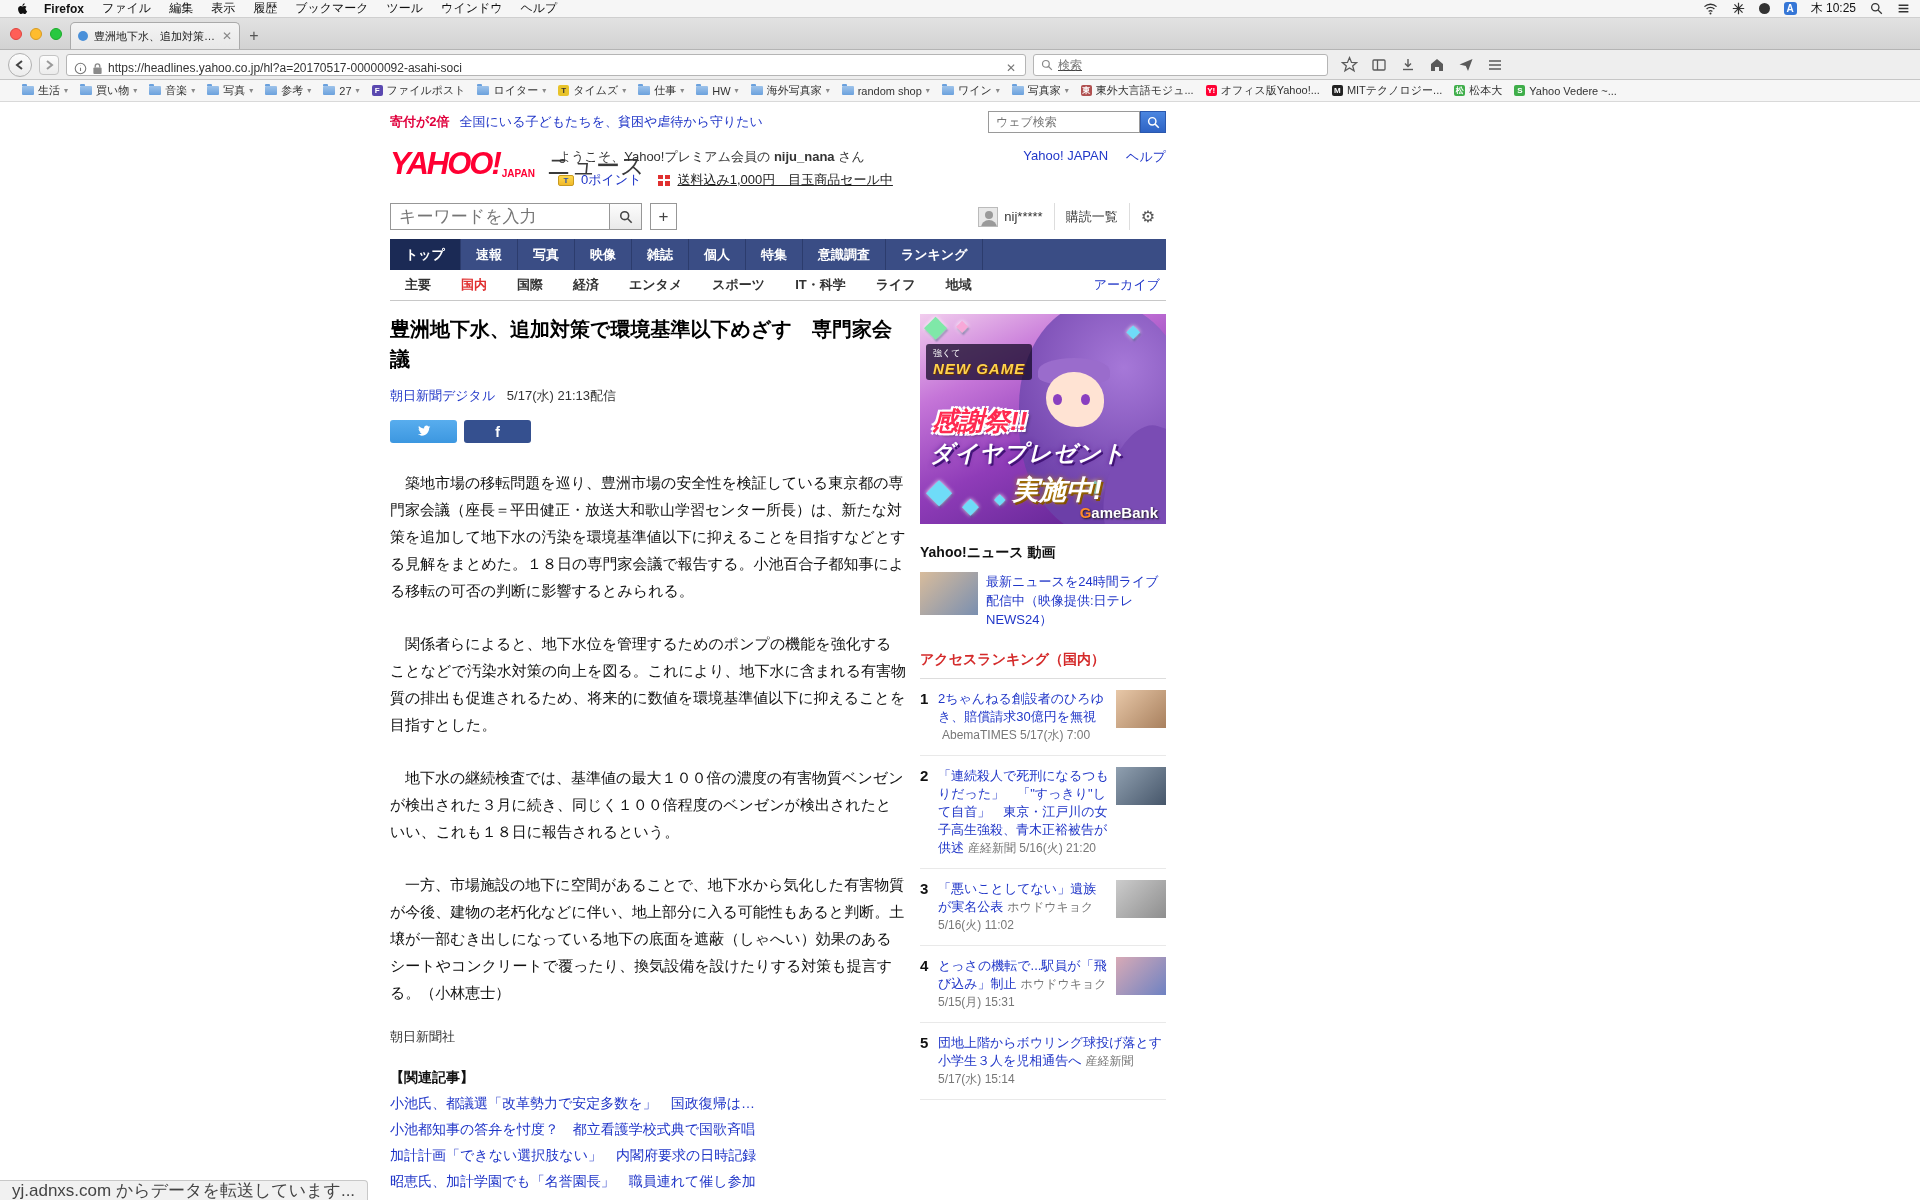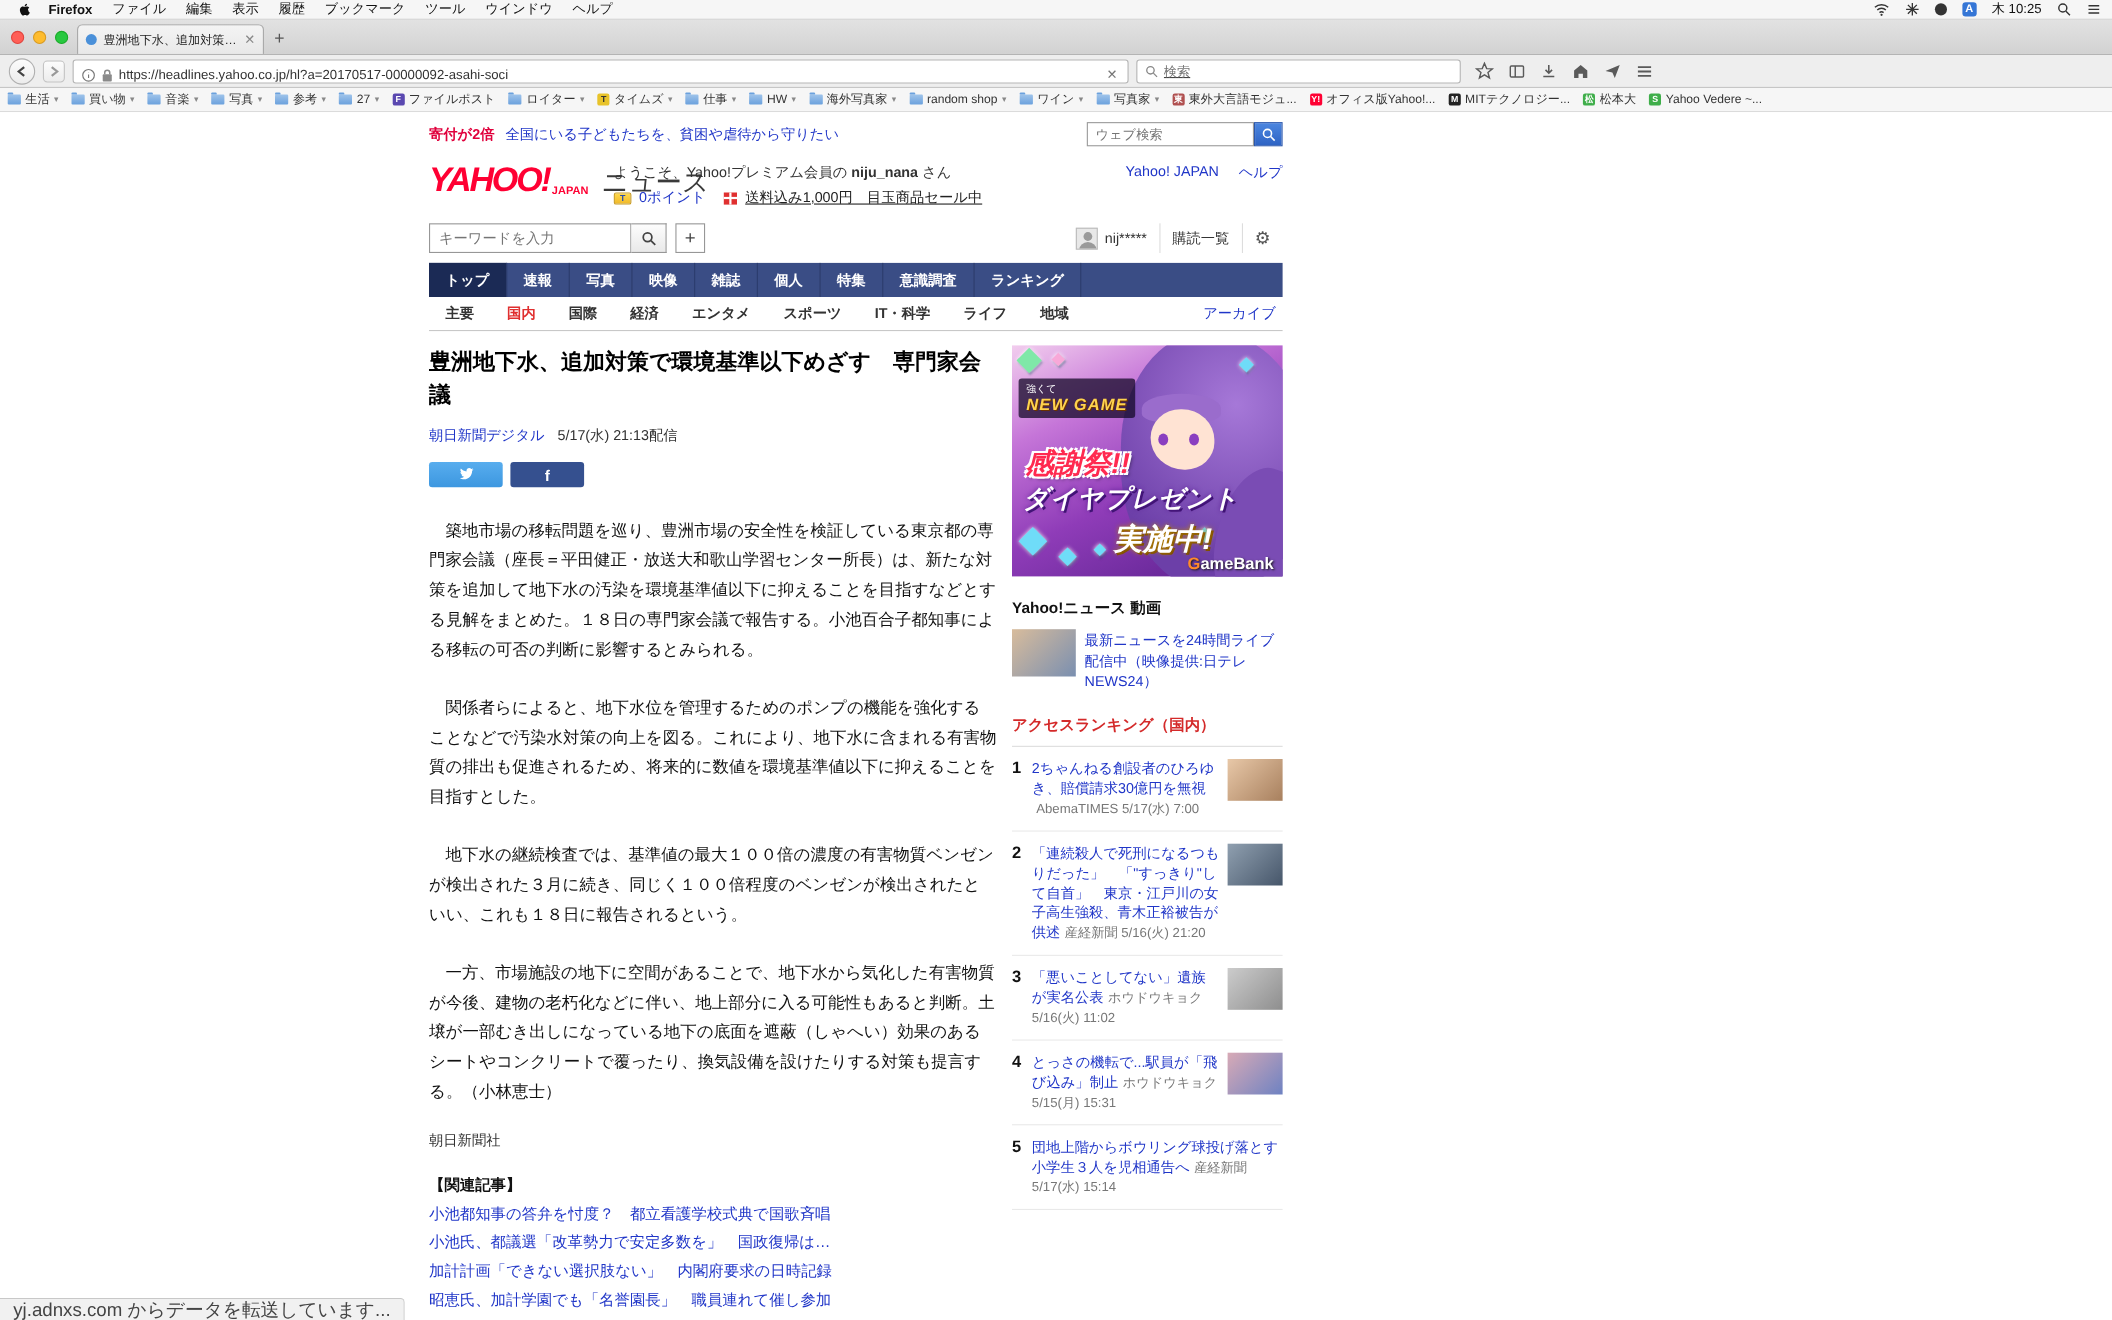--- a/index.html
+++ b/index.html
@@ -46,21 +46,21 @@
   .urlbox input { flex:1; border:none; outline:none; font-size:12px; color:#333;
     font-family:"Liberation Sans","DejaVu Sans",sans-serif; background:transparent; }
   .url-clear { color:#777; font-size:12px; padding:0 2px; }
   .searchbox { width:295px; height:22px; background:#fff; border:1px solid #b5b5b5; border-radius:3px;
     display:flex; align-items:center; gap:5px; padding:0 7px; }
   .searchbox input { flex:1; border:none; outline:none; font-size:12px; color:#444; background:transparent;
     font-family:"Liberation Sans","DejaVu Sans",sans-serif;text-decoration:underline; }
   .tool-icons { display:flex; align-items:center; gap:13px; margin-left:6px; color:#5a5a5a; }
 
   .bmbar { height:22px; background:#f6f6f6; border-bottom:1px solid #d9d9d9;
-    display:flex; align-items:center; padding:0 1px; font-size:11px; color:#333; overflow:hidden; }
+    display:flex; align-items:center; padding:0 16px; font-size:11px; color:#333; overflow:hidden; }
   .bm { display:flex; align-items:center; gap:4px; padding:0 6px; white-space:nowrap; }
   .bm .caret { color:#888; font-size:8px; }
   .bm-folder { width:12px; height:9px; background:linear-gradient(#9ec3ea,#6ba1dd); border-radius:1px;
     position:relative; flex:none; }
   .bm-folder:before { content:""; position:absolute; top:-2px; left:0; width:5px; height:2px;
     background:#6ba1dd; border-radius:1px 1px 0 0; }
   .bm-site { width:11px; height:11px; border-radius:2px; flex:none; display:flex; align-items:center;
     justify-content:center; color:#fff; font-size:8px; font-weight:bold; }
   .fav-f { background:#5a48b0; } .fav-tm { background:#e8c32a; color:#333; } .fav-gaikoku { background:#b05050; }
   .fav-y { background:#ff0033; } .fav-m { background:#222; } .fav-green { background:#3fae4a; }
@@ -92,21 +92,21 @@
   .points-link { color:#2036c8; }
   .gift { width:12px; height:11px; background:#e03030; position:relative; margin-left:10px; }
   .gift:before { content:""; position:absolute; left:4.5px; top:0; width:2px; height:11px; background:#fff; }
   .gift:after { content:""; position:absolute; left:0; top:4px; width:12px; height:2px; background:#fff; }
   .promo-link { color:#222; text-decoration:underline; }
   .toplinks { position:absolute; right:0; top:3px; font-size:13px; display:flex; gap:18px; }
   .toplinks a { color:#2036c8; }
 
   .yj-search-row { margin-top:6px; display:flex; align-items:center; }
   .yj-search { display:flex; }
-  .yj-search input { width:184px; height:27px; border:1px solid #979797; padding:0 8px; font-size:13px;
+  .yj-search input { width:220px; height:27px; border:1px solid #979797; padding:0 8px; font-size:17px;
     color:#555; outline:none; font-family:"Liberation Sans","DejaVu Sans",sans-serif; }
   .yj-search-btn { width:32px; height:27px; border:1px solid #979797; border-left:none;
     background:linear-gradient(#fdfdfd,#e9e9e9); display:flex; align-items:center; justify-content:center; }
   .yj-add { width:27px; height:27px; margin-left:8px; border:1px solid #979797; background:#fff;
     font-size:17px; color:#444; display:flex; align-items:center; justify-content:center; }
   .account { margin-left:auto; display:flex; align-items:center; font-size:13px; color:#333; height:27px; }
   .acct-piece { padding:0 11px; border-left:1px solid #ddd; display:flex; align-items:center; gap:6px; height:100%; }
   .acct-piece:first-child { border-left:none; }
   .avatar { width:20px; height:20px; background:#e8e8e8; border:1px solid #bbb; position:relative; overflow:hidden; }
   .avatar:before { content:""; position:absolute; left:6px; top:3px; width:8px; height:8px; border-radius:50%; background:#9a9a9a; }
@@ -502,22 +502,22 @@
           </span>
           <span class="share-btn btn-fb">f</span>
         </div>
         <p>　築地市場の移転問題を巡り、豊洲市場の安全性を検証している東京都の専門家会議（座長＝平田健正・放送大和歌山学習センター所長）は、新たな対策を追加して地下水の汚染を環境基準値以下に抑えることを目指すなどとする見解をまとめた。１８日の専門家会議で報告する。小池百合子都知事による移転の可否の判断に影響するとみられる。</p>
         <p>　関係者らによると、地下水位を管理するためのポンプの機能を強化することなどで汚染水対策の向上を図る。これにより、地下水に含まれる有害物質の排出も促進されるため、将来的に数値を環境基準値以下に抑えることを目指すとした。</p>
         <p>　地下水の継続検査では、基準値の最大１００倍の濃度の有害物質ベンゼンが検出された３月に続き、同じく１００倍程度のベンゼンが検出されたといい、これも１８日に報告されるという。</p>
         <p>　一方、市場施設の地下に空間があることで、地下水から気化した有害物質が今後、建物の老朽化などに伴い、地上部分に入る可能性もあると判断。土壌が一部むき出しになっている地下の底面を遮蔽（しゃへい）効果のあるシートやコンクリートで覆ったり、換気設備を設けたりする対策も提言する。（小林恵士）</p>
         <div class="credit">朝日新聞社</div>
         <div class="related">
           <div class="related-heading">【関連記事】</div>
+          <a>小池氏、都議選「改革勢力で安定多数を」　国政復帰は…</a>
           <a>小池都知事の答弁を忖度？　都立看護学校式典で国歌斉唱</a>
-          <a>小池氏、都議選「改革勢力で安定多数を」　国政復帰は…</a>
           <a>加計計画「できない選択肢ない」　内閣府要求の日時記録</a>
           <a>昭恵氏、加計学園でも「名誉園長」　職員連れて催し参加</a>
           <a>「朝チア」活動８００回　新宿駅前でサラリーマン応援</a>
         </div>
       </div>
 
       <div class="sidebar">
         <div class="ad">
           <span class="girl-hair"></span>
           <span class="girl-tail"></span>

